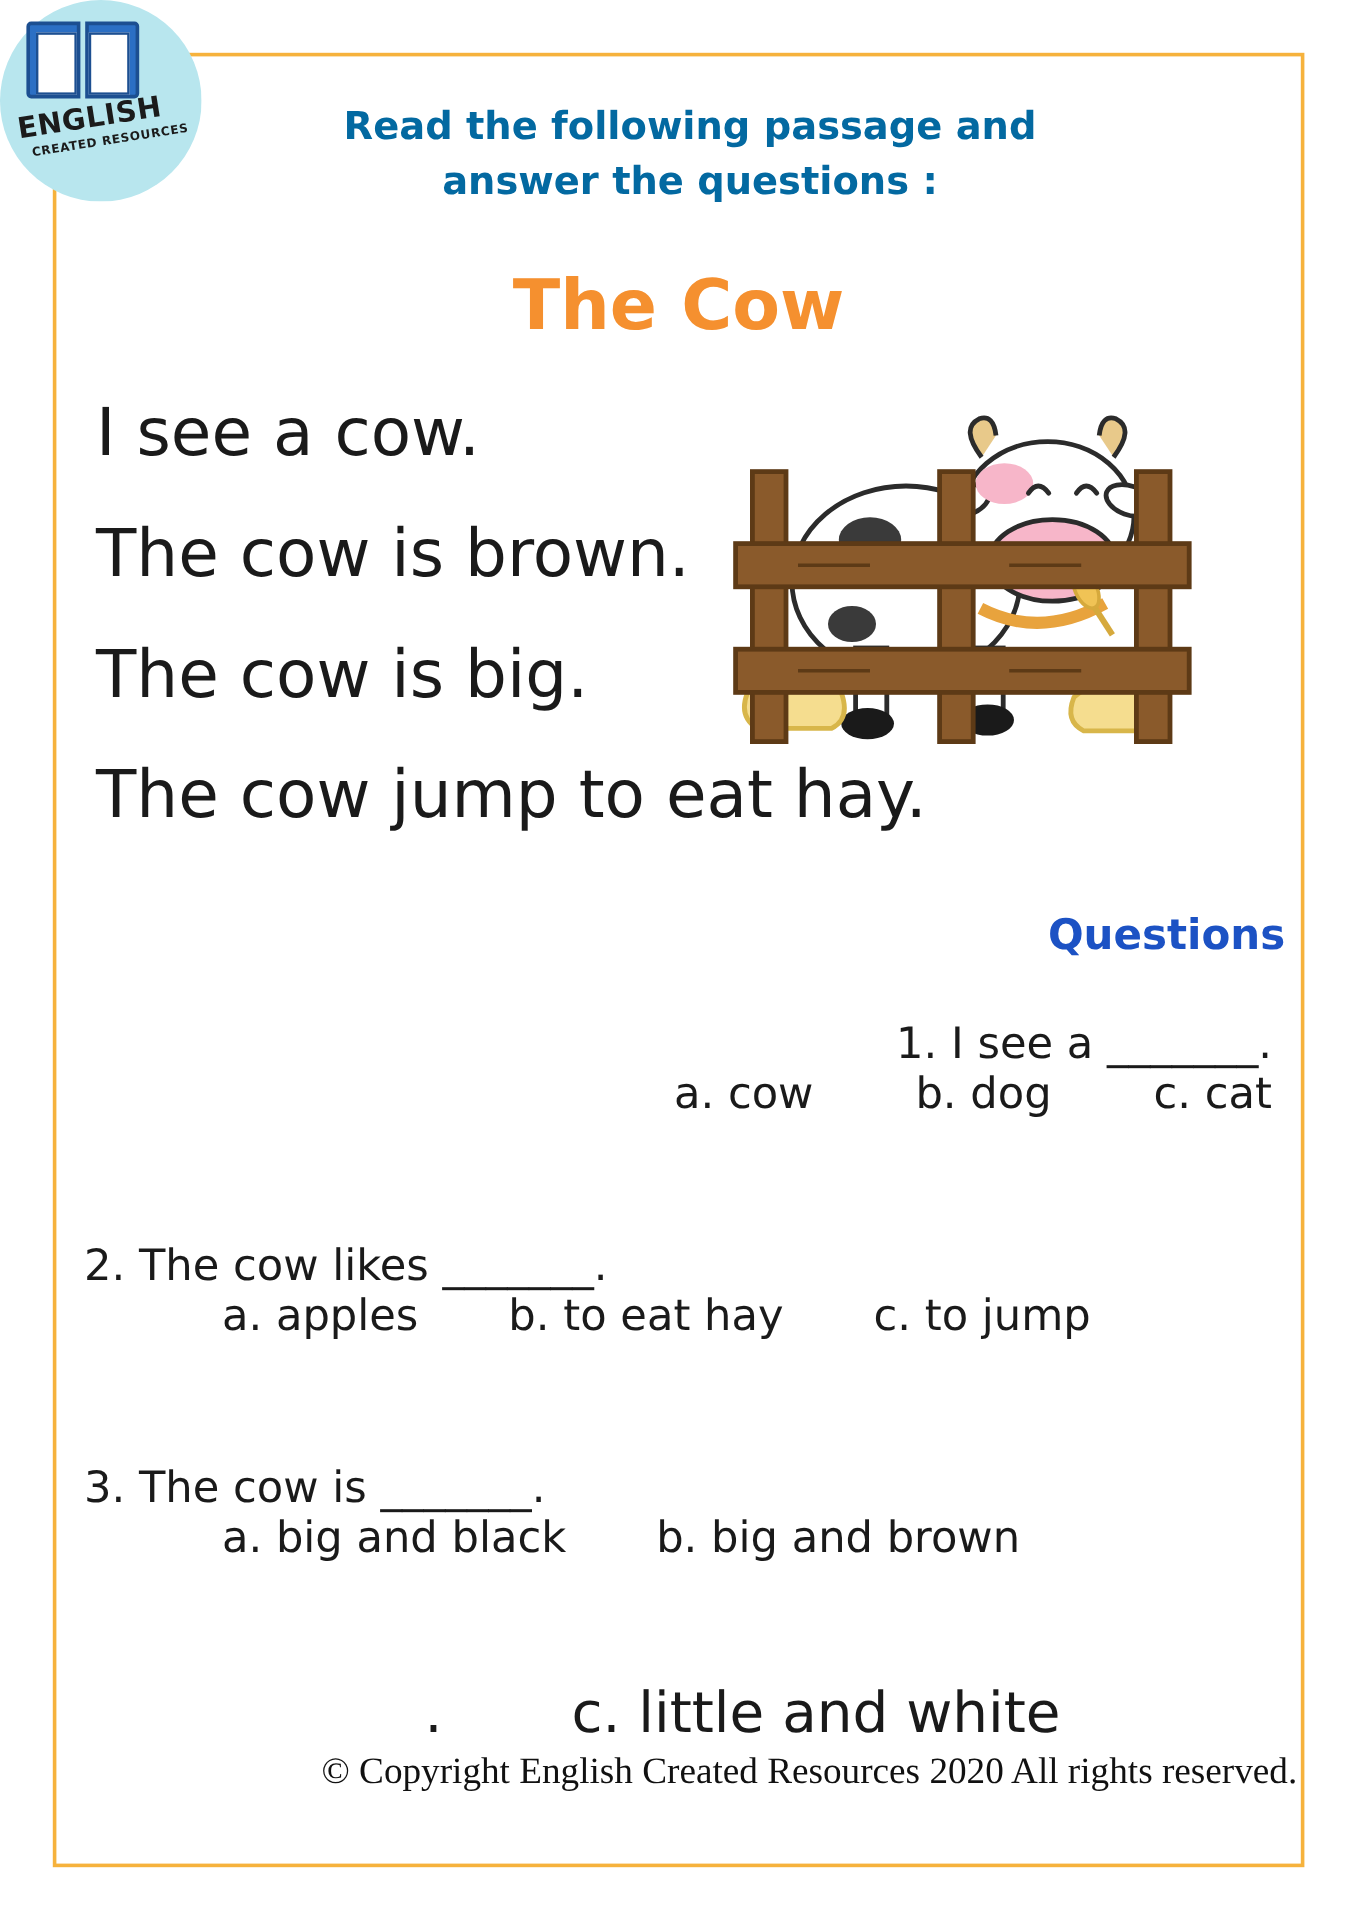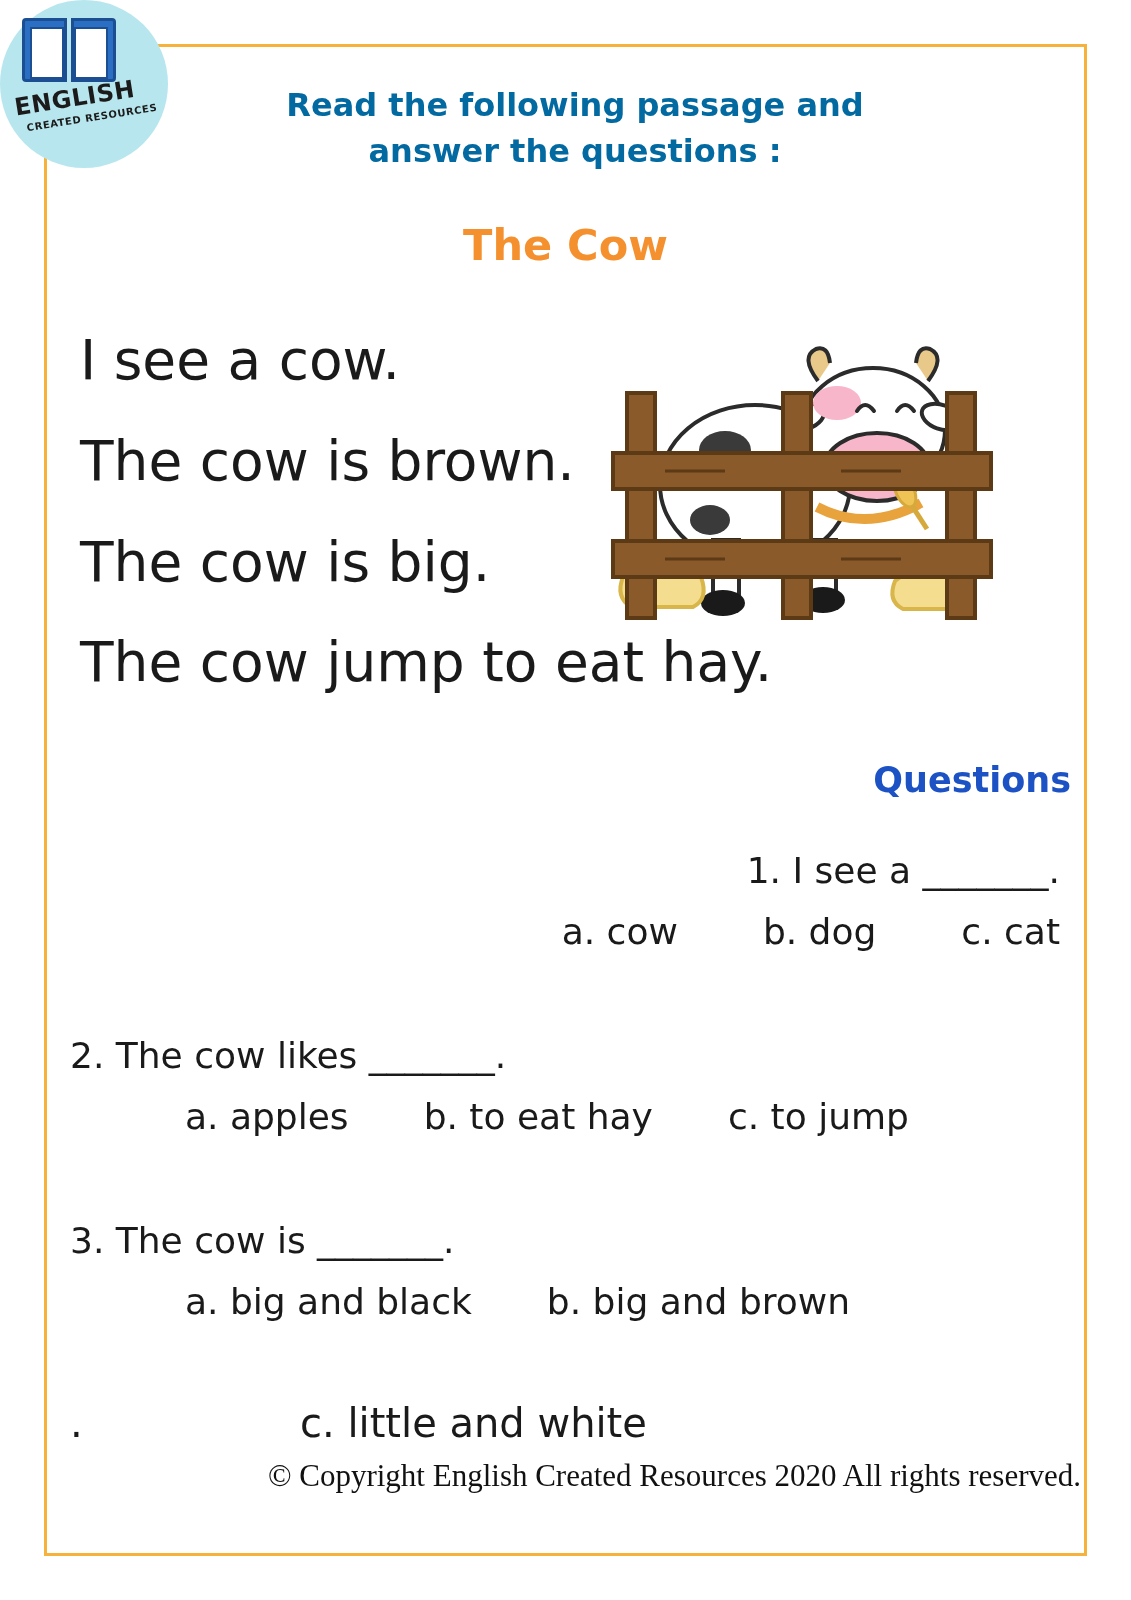--- a/index.html
+++ b/index.html
@@ -142,21 +142,21 @@
   }
 
   .title {
     position: absolute;
     left: 0;
     top: 160px;
     width: 1011px;
     text-align: center;
     font-family: "DejaVu Sans", sans-serif;
     font-weight: bold;
-    font-size: 43px;
+    font-size: 58px;
     color: #f5902f;
   }
 
   .passage {
     position: absolute;
     left: 20px;
     top: 272px;
     width: 560px;
     font-family: "DejaVu Sans", sans-serif;
     font-size: 55px;
@@ -190,39 +190,39 @@
   }
 
   .qblock { position: absolute; left: 10px; width: 990px; }
   .qtext {
     font-family: "DejaVu Sans", sans-serif;
     font-size: 36px;
     color: #1a1a1a;
     white-space: nowrap;
   }
   .choices {
-    margin-top: 20px;
     padding-left: 115px;
     font-family: "DejaVu Sans", sans-serif;
     font-size: 36px;
     color: #1a1a1a;
     white-space: nowrap;
   }
   .choices span { display: inline-block; }
   .q1 { top: 790px; text-align: right; }
   .q2 { top: 975px; }
   .q3 { top: 1160px; }
   .q3-extra {
     position: absolute;
     left: 10px;
     top: 1340px;
     width: 990px;
     font-family: "DejaVu Sans", sans-serif;
-    font-size: 40px;
+    font-size: 47px;
     color: #1a1a1a;
+    text-align: center;
   }
   .q3-extra .dot { display: inline-block; width: 230px; }
 
   .footer {
     position: absolute;
     left: 10px;
     top: 1398px;
     width: 1011px;
     text-align: right;
     font-family: Liberation Serif, serif;

